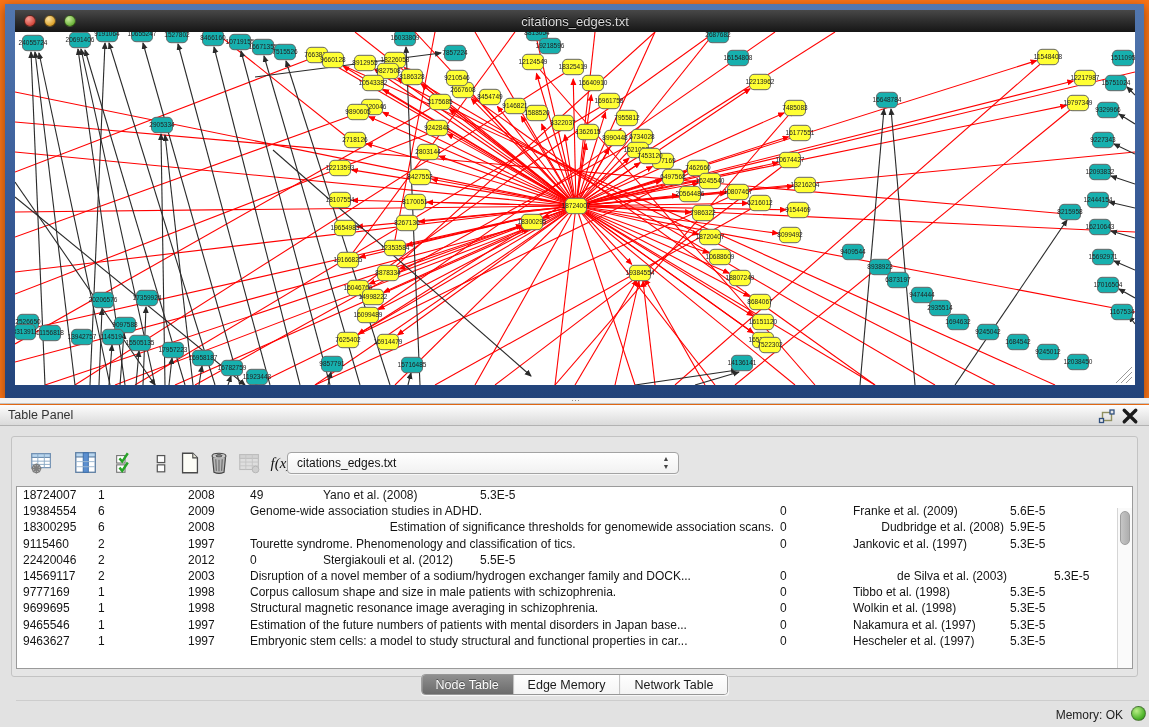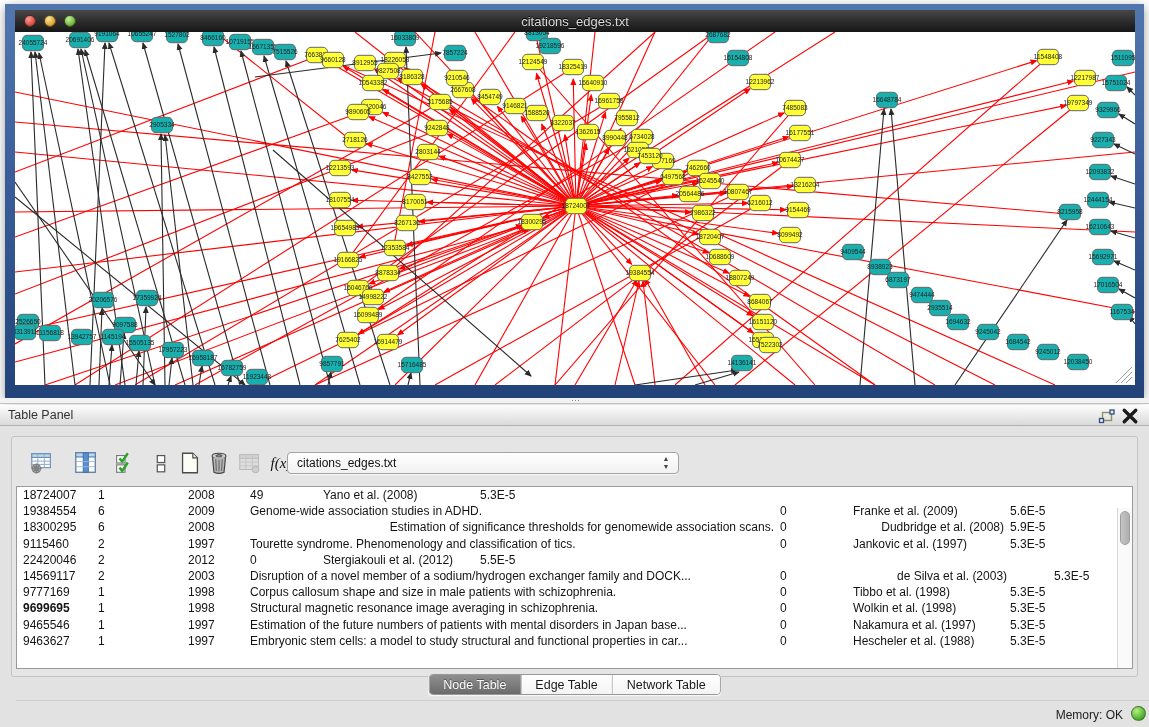--- a/index.html
+++ b/index.html
@@ -1,17 +1,17 @@
 <!DOCTYPE html>
 <html><head>
 <meta charset="utf-8">
 <style>
   html,body{margin:0;padding:0;background:#bfbfbf;}
   *{box-sizing:border-box;}
-  .screen{position:relative;width:1149px;height:727px;background:#ffffff;overflow:hidden;
+  .screen{position:relative;width:1149px;height:727px;background:#f97316;overflow:hidden;
           font-family:"Liberation Sans",sans-serif;}
   
   .net-window{position:absolute;left:5px;top:4px;width:1139px;height:394px;
     background:linear-gradient(180deg,#5277af 0%,#3a5d99 45%,#22437a 100%);
     box-shadow:0 3px 10px rgba(0,0,0,.4);}
   .titlebar{position:absolute;left:10px;top:6px;width:1120px;height:22px;
     background:linear-gradient(#484848,#2b2b2b 55%,#161616);display:flex;align-items:center;}
   .lights{display:flex;gap:8px;margin-left:9px;}
   .light{width:12px;height:12px;border-radius:50%;border:1px solid rgba(0,0,0,.55);}
   .light.red{background:radial-gradient(circle at 35% 30%,#f79d95,#d24a3e 70%,#a32e24);}
@@ -915,21 +915,21 @@
           <div class="tr">
             <div class="td" style="width: 75px;">9777169</div>
             <div class="td" style="width: 90px;">1</div>
             <div class="td" style="width: 62px;">1998</div>
             <div class="td" style="width: 530px;">Corpus callosum shape and size in male patients with schizophrenia.</div>
             <div class="td" style="width: 73px;">0</div>
             <div class="td" style="width: 157px;">Tibbo et al. (1998)</div>
             <div class="td" style="width: 113px;">5.3E-5</div>
           </div>
           <div class="tr">
-            <div class="td" style="width: 75px; font-weight: bold;">9699695</div>
+            <div class="td" style="width: 75px;">9699695</div>
             <div class="td" style="width: 90px;">1</div>
             <div class="td" style="width: 62px;">1998</div>
             <div class="td" style="width: 530px;">Structural magnetic resonance image averaging in schizophrenia.</div>
             <div class="td" style="width: 73px;">0</div>
             <div class="td" style="width: 157px;">Wolkin et al. (1998)</div>
             <div class="td" style="width: 113px;">5.3E-5</div>
           </div>
           <div class="tr">
             <div class="td" style="width: 75px;">9465546</div>
             <div class="td" style="width: 90px;">1</div>
@@ -938,32 +938,32 @@
             <div class="td" style="width: 73px;">0</div>
             <div class="td" style="width: 157px;">Nakamura et al. (1997)</div>
             <div class="td" style="width: 113px;">5.3E-5</div>
           </div>
           <div class="tr">
             <div class="td" style="width: 75px;">9463627</div>
             <div class="td" style="width: 90px;">1</div>
             <div class="td" style="width: 62px;">1997</div>
             <div class="td" style="width: 530px;">Embryonic stem cells: a model to study structural and functional properties in car...</div>
             <div class="td" style="width: 73px;">0</div>
-            <div class="td" style="width: 157px;">Hescheler et al. (1988)</div>
+            <div class="td" style="width: 157px;">Hescheler et al. (1997)</div>
             <div class="td" style="width: 113px;">5.3E-5</div>
           </div>
         </div>
       <div class="vscroll">
         <div class="vthumb"></div>
       </div>
     </div>
 
     <div class="tabs" id="tabs">
         <button class="tab active">Node Table</button>
-        <button class="tab">Edge Table</button>
+        <button class="tab">Edge Memory</button>
         <button class="tab">Network Table</button>
       </div>
 
     <div class="statusline">
       <span class="mem-label">Memory: OK</span>
       <span class="mem-dot"></span>
     </div>
   </div>
 </div>
 

